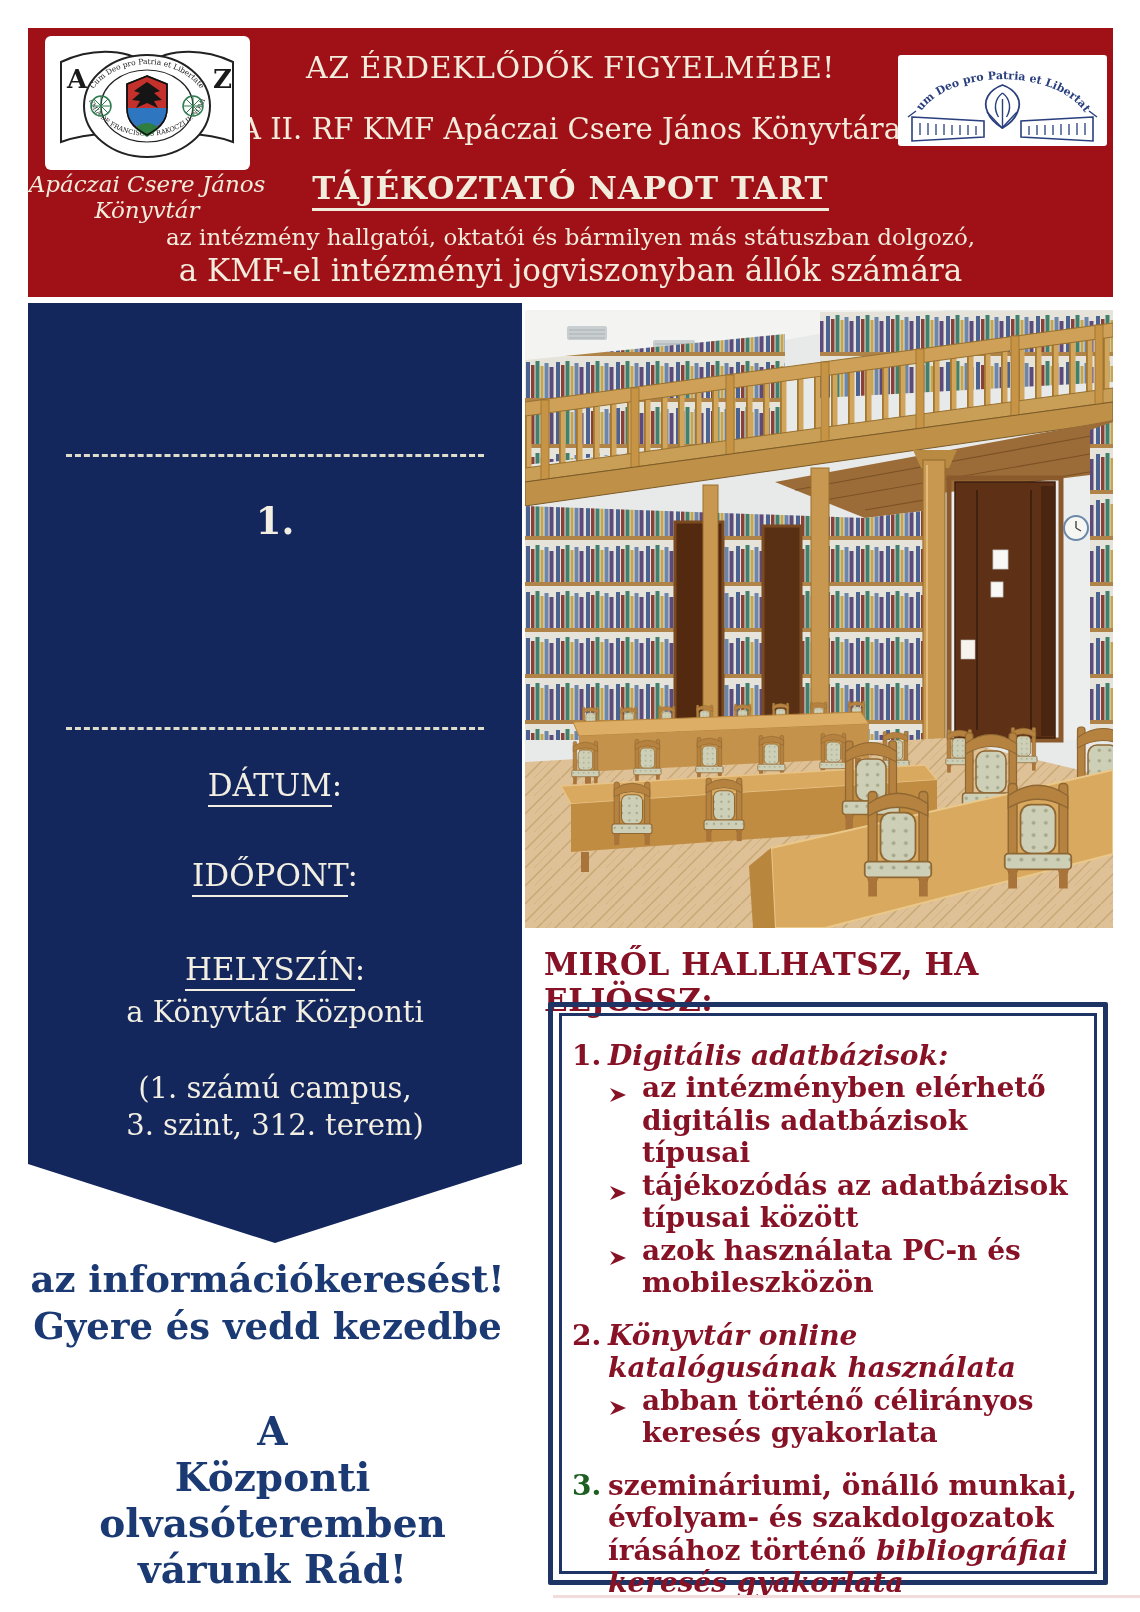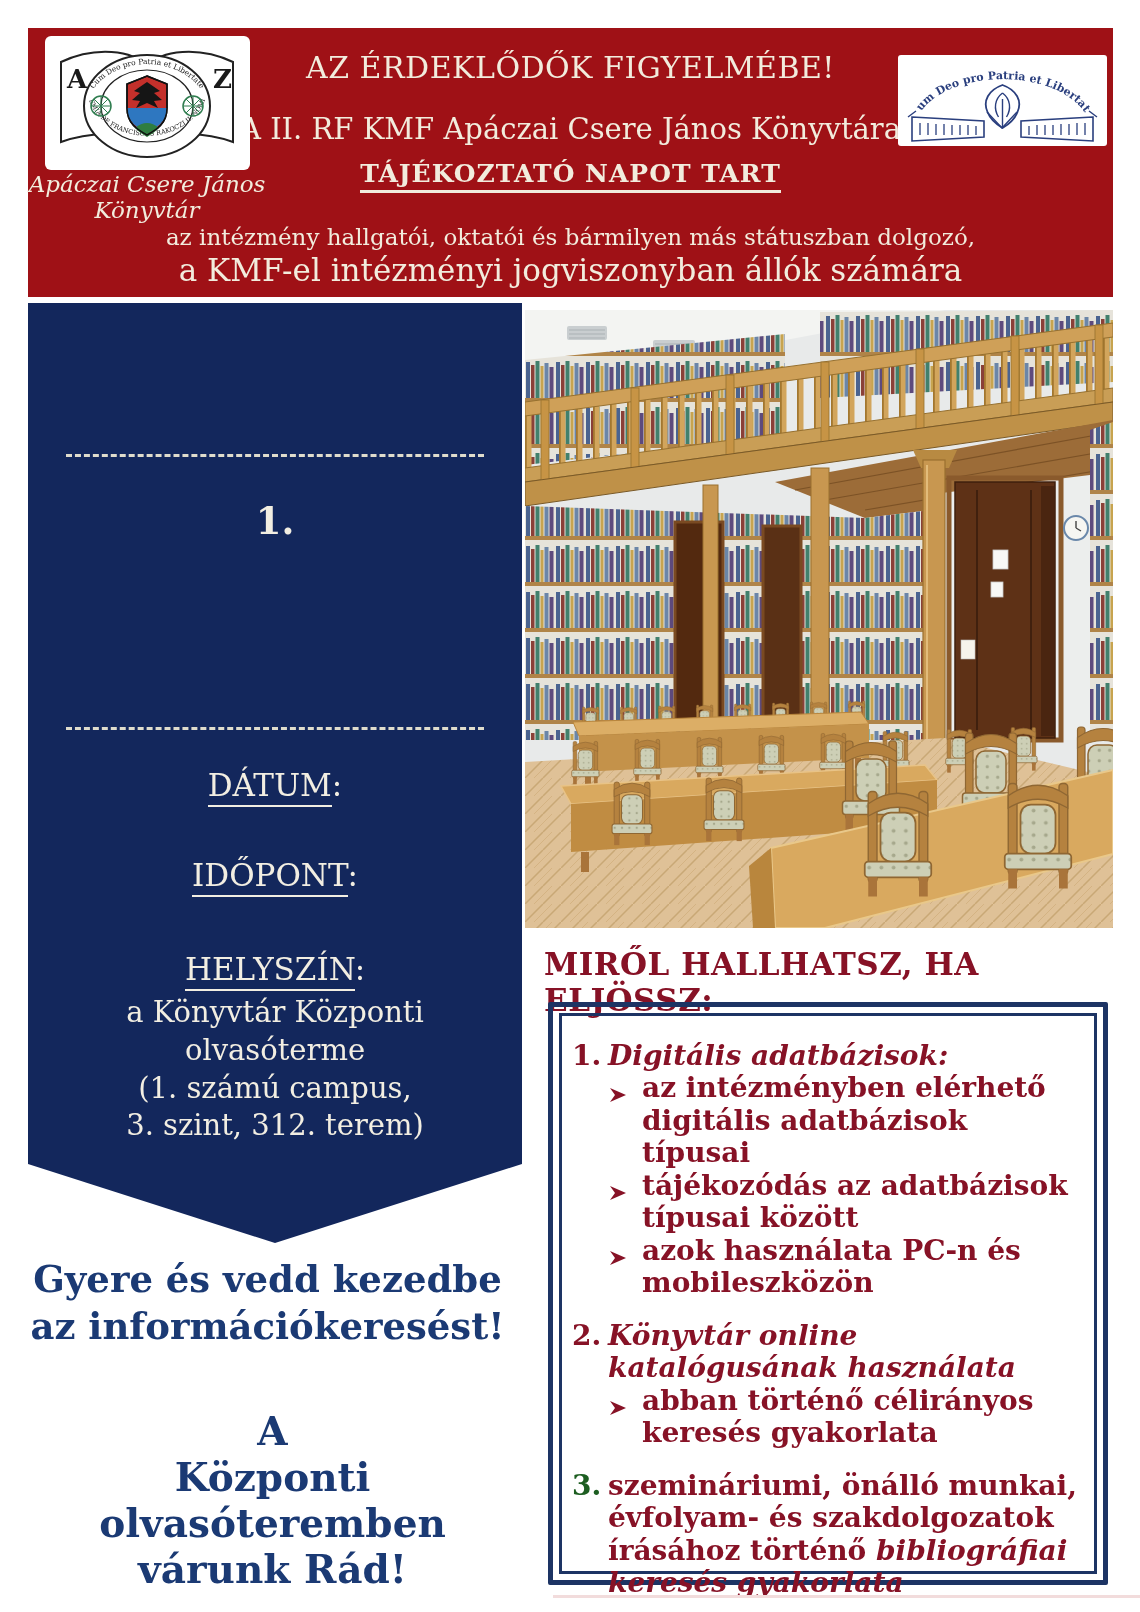--- a/index.html
+++ b/index.html
@@ -4,21 +4,21 @@
 <style>
   html,body{margin:0;padding:0;background:#ffffff;}
   body{font-family:"DejaVu Serif", serif;}
   #page{position:relative;width:1140px;height:1612px;background:#ffffff;overflow:hidden;}
 
   
   .header{position:absolute;left:28px;top:28px;width:1085px;height:269px;background:#9f1116;}
   .header .hline{position:absolute;left:0;width:100%;text-align:center;color:#f2ecdd;}
   .h1{top:22px;font-size:30px;letter-spacing:.5px;}
   .h2{top:84px;font-size:29px;}
-  .h3{top:131px;font-size:25px;font-weight:bold;letter-spacing:1px;}
+  .h3{top:142px;font-size:31px;font-weight:bold;letter-spacing:1px;}
   .h3 span{border-bottom:3px solid #f2ecdd;padding-bottom:2px;}
   .h4{top:196px;font-size:23px;}
   .h5{top:224px;font-size:31px;}
 
   .logoL{position:absolute;left:17px;top:8px;}
   .logoL-caption{position:absolute;left:0px;top:143px;width:238px;text-align:center;
     font-size:23px;font-style:italic;color:#f2ecdd;}
   .logoR{position:absolute;left:870px;top:27px;}
 
   
@@ -134,21 +134,20 @@
     <div class="dash" style="top:151px"></div>
     <div class="r-abs r-num" style="top:196px">1.</div>
     <div class="dash" style="top:424px"></div>
 
     <div class="r-abs r-label" style="top:464px"><span class="u">DÁTUM</span><span>:</span></div>
 
     <div class="r-abs r-label" style="top:554px"><span class="u">IDŐPONT</span><span>:</span></div>
 
     <div class="r-abs r-label" style="top:648px"><span class="u">HELYSZÍN</span><span>:</span></div>
     <div class="r-abs r-place" style="top:692px">a Könyvtár Központi</div>
-    <div class="r-abs r-place" style="top:730px">olvasóterme</div>
     <div class="r-abs r-place" style="top:768px">(1. számú campus,</div>
     <div class="r-abs r-place" style="top:805px">3. szint, 312. terem)</div>
   </div>
 
   <svg class="photo" viewBox="0 0 588 618">
     <defs>
       <pattern id="books" patternUnits="userSpaceOnUse" width="30" height="46">
         <rect width="30" height="46" fill="#e6e3da"></rect>
         <rect y="42" width="30" height="4" fill="#b08448"></rect>
         <rect x="1" y="6" width="4" height="36" fill="#4a6390"></rect>
@@ -276,22 +275,22 @@
     <use href="#chair" transform="translate(548,414) scale(1.5)"></use>
 
     <polygon points="246,538 588,460 588,544 300,618 250,618" fill="#d9a95f" stroke="#e9c88a" stroke-width="2"></polygon>
     <polygon points="246,538 250,618 228,618 224,556" fill="#b9863d"></polygon>
 
     <use href="#chair" transform="translate(338,478) scale(1.75)"></use>
     <use href="#chair" transform="translate(478,470) scale(1.75)"></use>
   </svg>
 
   <div class="cta1">
+    <div>az információkeresést!</div>
     <div>Gyere és vedd kezedbe</div>
-    <div>az információkeresést!</div>
   </div>
   <div class="cta2">
     <div>A</div>
     <div>Központi olvasóteremben</div>
     <div>várunk Rád!</div>
   </div>
 
   <div class="topics-heading">MIRŐL HALLHATSZ, HA ELJÖSSZ:</div>
 
   <div class="tbox">

